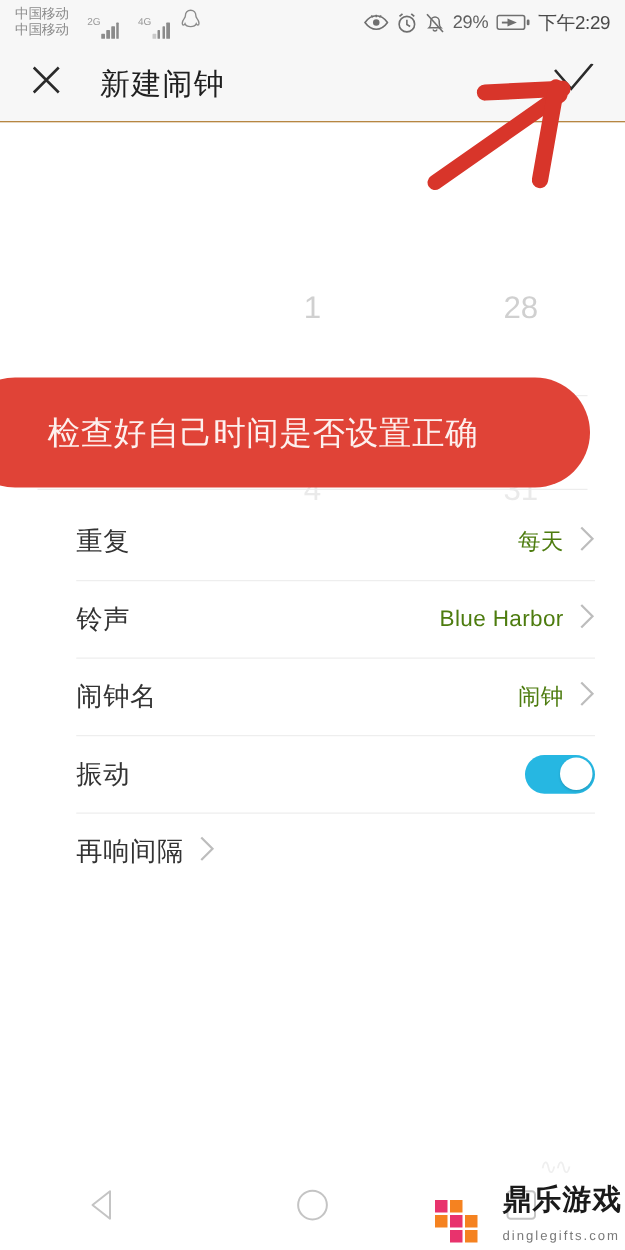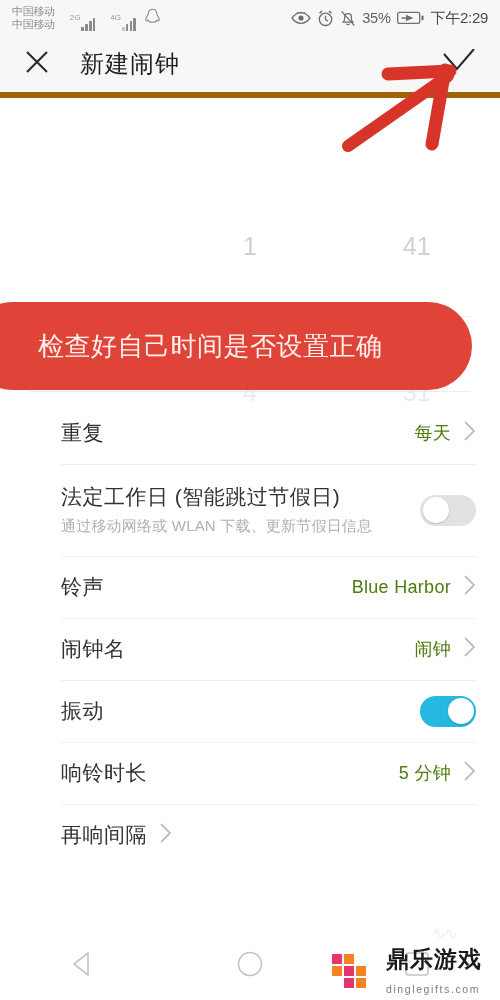--- a/index.html
+++ b/index.html
@@ -49,21 +49,21 @@
   .battpct { font-size: 14.5px; color: #5f5f5f; letter-spacing: -0.2px; }
   .clock { font-size: 15px; color: #4a4a4a; letter-spacing: -0.3px; }
 
   
   .appbar {
     position: absolute; top: 36px; left: 0;
     width: 500px; height: 62px;
     background: #f7f7f7;
     display: flex; align-items: center;
     padding: 0 24px;
-    border-bottom: 6px solid #a16207;
+    border-bottom: 1px solid #a16207;
   }
   .appbar .title {
     font-size: 24px; color: #1f1f1f; margin-left: 30px;
     letter-spacing: 1px;
   }
   .appbar .confirm { margin-left: auto; }
 
   
   .picker {
     position: absolute; top: 98px; left: 0;
@@ -158,22 +158,22 @@
   .navbar {
     position: absolute; bottom: 0; left: 0;
     width: 500px; height: 72px;
     display: flex; align-items: center; justify-content: space-around;
     background: #ffffff;
   }
   .navbar .nb { width: 60px; display: flex; justify-content: center; }
 
   
   .watermark {
-    position: absolute; right: 18px; bottom: 6px;
-    display: flex; align-items: center; gap: 20px;
+    position: absolute; right: 2px; bottom: 6px;
+    display: flex; align-items: flex-end; gap: 20px;
   }
   .wm-grid {
     display: grid; grid-template-columns: repeat(3, 10px);
     grid-template-rows: repeat(3, 10px); gap: 2px;
   }
   .wm-grid i { display: block; width: 10px; height: 10px; }
   .wm-text { display: flex; flex-direction: column; }
   .wm-cn {
     font-size: 23px; font-weight: bold; color: #1a1a1a;
     letter-spacing: 1px; line-height: 1;
@@ -241,21 +241,21 @@
           <path d="M2.6 3.1l2.4-2M14.4 3.1l-2.4-2" fill="none" stroke="#6f6f6f" stroke-width="1.4"></path>
         </svg>
       </span>
       <span>
         <svg width="16" height="17" viewBox="0 0 16 17">
           <path d="M3.2 12.2h9.6c-1.1-1-1.4-2-1.4-3.6V7.2c0-2-1.5-3.6-3.4-3.6S4.6 5.2 4.6 7.2v1.4c0 1.6-.3 2.6-1.4 3.6z" fill="none" stroke="#6f6f6f" stroke-width="1.2"></path>
           <path d="M6.4 13.6a1.7 1.7 0 003.2 0" fill="none" stroke="#6f6f6f" stroke-width="1.2"></path>
           <path d="M1.6 1.4l12.8 14.2" stroke="#6f6f6f" stroke-width="1.3" fill="none"></path>
         </svg>
       </span>
-      <span class="battpct">35%</span>
+      <span class="battpct">29%</span>
       <span>
         <svg width="28" height="14" viewBox="0 0 28 14">
           <rect x="0.7" y="1.4" width="22" height="11" rx="1.6" fill="none" stroke="#6f6f6f" stroke-width="1.3"></rect>
           <rect x="24.4" y="4.6" width="2.2" height="4.6" rx="1" fill="#6f6f6f"></rect>
           <path d="M16.5 7L9 3.8v6.4z" fill="#6f6f6f"></path>
           <rect x="4.5" y="6.3" width="7" height="1.5" fill="#6f6f6f"></rect>
         </svg>
       </span>
       <span class="clock">下午2:29</span>
     </div>
@@ -272,21 +272,21 @@
       <svg width="34" height="26" viewBox="0 0 34 26">
         <path d="M2 5l13 15L32 0" stroke="#2b2b2b" stroke-width="2.1" fill="none"></path>
       </svg>
     </span>
   </div>
 
   <div class="picker">
     <div class="pk-row r-top">
       <div class="pk-col pk-faint"></div>
       <div class="pk-col pk-faint">1</div>
-      <div class="pk-col pk-faint">41</div>
+      <div class="pk-col pk-faint">28</div>
     </div>
 
     <div class="pk-line top"></div>
 
     <div class="pk-row r-sel">
       <div class="pk-col pk-sel cn">下午</div>
       <div class="pk-col pk-sel">3</div>
       <div class="pk-col pk-sel">30</div>
     </div>
 
@@ -316,29 +316,20 @@
     <div class="row">
       <span class="label">重复</span>
       <span class="value">每天</span>
       <span class="chev">
         <svg width="13" height="22" viewBox="0 0 13 22">
             <path d="M2 2l9 9-9 9" stroke="#bdbdbd" stroke-width="1.8" fill="none"></path>
           </svg>
       </span>
     </div>
 
-    <div class="row tall">
-      <span class="texts">
-        <span class="label">法定工作日 (智能跳过节假日)</span>
-        <span class="sub">通过移动网络或 WLAN 下载、更新节假日信息</span>
-      </span>
-      <span class="toggle off">
-          <i class="knob"></i>
-        </span>
-    </div>
 
     <div class="row">
       <span class="label">铃声</span>
       <span class="value">Blue Harbor</span>
       <span class="chev">
         <svg width="13" height="22" viewBox="0 0 13 22">
             <path d="M2 2l9 9-9 9" stroke="#bdbdbd" stroke-width="1.8" fill="none"></path>
           </svg>
       </span>
     </div>
@@ -353,29 +344,20 @@
       </span>
     </div>
 
     <div class="row">
       <span class="label">振动</span>
       <span class="toggle on">
           <i class="knob"></i>
         </span>
     </div>
 
-    <div class="row">
-      <span class="label">响铃时长</span>
-      <span class="value">5 分钟</span>
-      <span class="chev">
-        <svg width="13" height="22" viewBox="0 0 13 22">
-            <path d="M2 2l9 9-9 9" stroke="#bdbdbd" stroke-width="1.8" fill="none"></path>
-          </svg>
-      </span>
-    </div>
 
     <div class="row">
       <span class="label">再响间隔</span>
       <span class="chev">
         <svg width="13" height="22" viewBox="0 0 13 22">
             <path d="M2 2l9 9-9 9" stroke="#bdbdbd" stroke-width="1.8" fill="none"></path>
           </svg>
       </span>
     </div>
 

